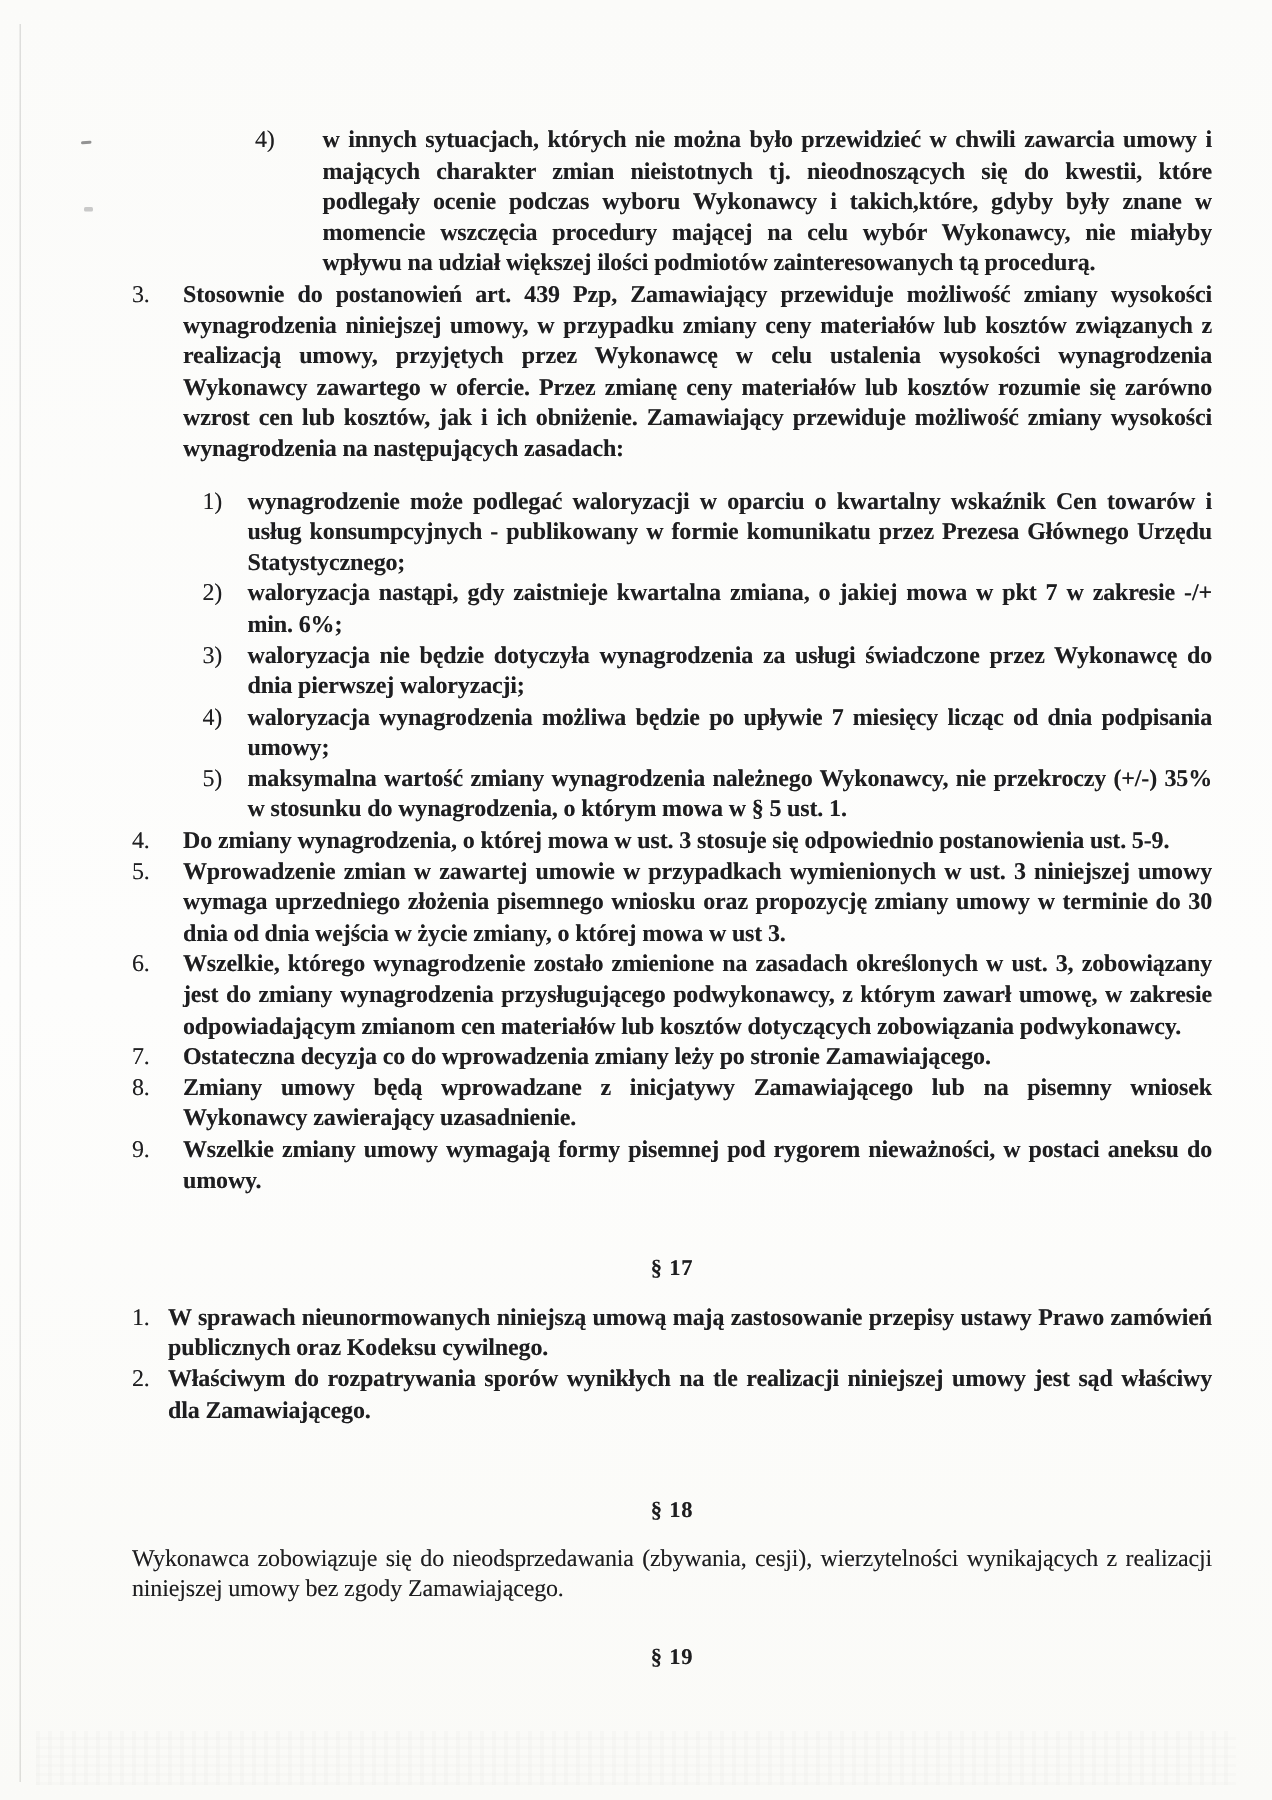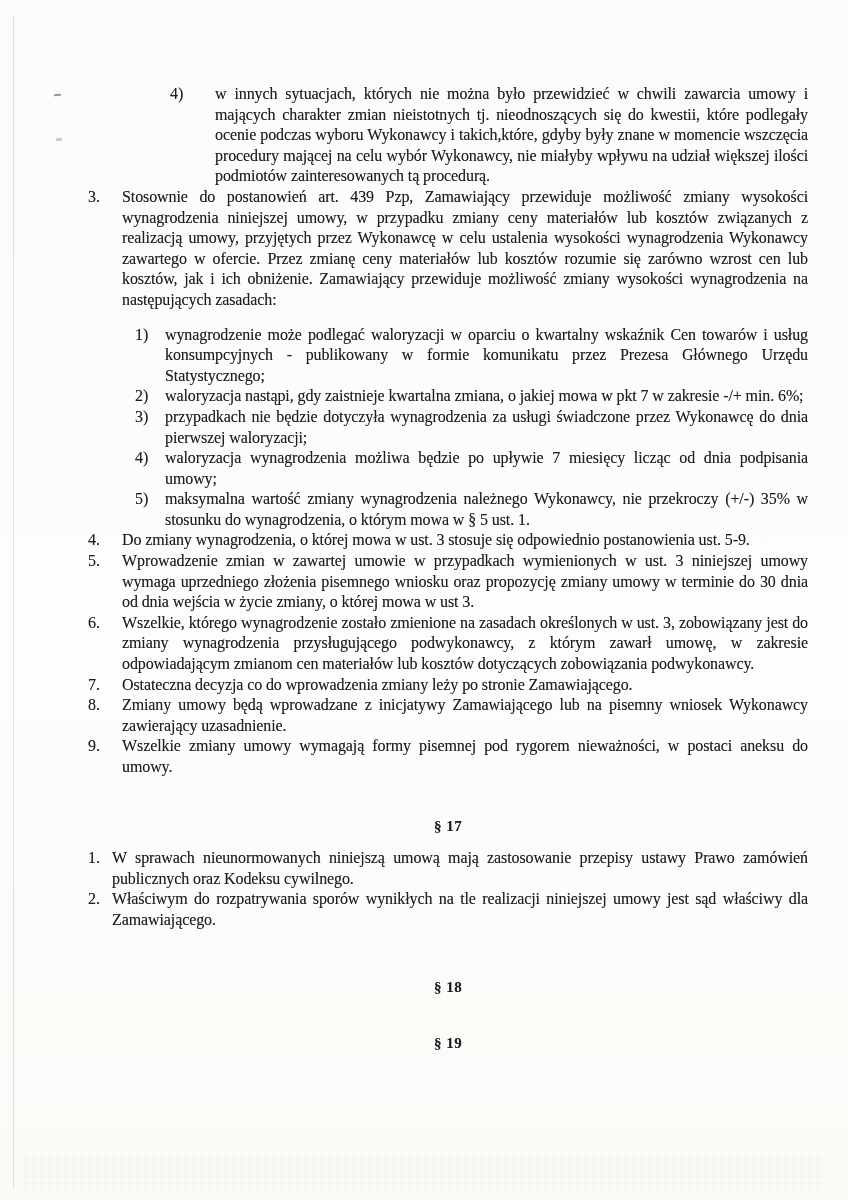--- a/index.html
+++ b/index.html
@@ -27,34 +27,34 @@
   .content {
     position: absolute; left: 88px; top: 84px; width: 720px;
     font-size: 16px; line-height: 20.6px;
     color: #1e1e20;
     letter-spacing: -0.1px;
     text-shadow: 0 0 0.4px rgba(20,20,20,0.45);
   }
   .content p { margin: 0; }
   .li { display: flex; align-items: flex-start; }
   .li .marker { flex: 0 0 34px; white-space: nowrap; }
-  .li .text { flex: 1; text-align: justify; }
+  .li .text { flex: 1; text-align: justify; font-weight: bold; }
   .li.deep { margin-left: 82px; }
   .li.deep .marker { flex-basis: 45px; }
   .li.sub { margin-left: 47px; }
   .li.sub .marker { flex-basis: 30px; }
   .li.tight .marker { flex-basis: 24px; }
   .gap-sm { height: 14px; }
   .section-heading {
     text-align: center; font-weight: bold; font-size: 15px;
     letter-spacing: 0.5px;
     margin: 38px 0 12px 0;
   }
   .section-heading.h18 { margin-top: 46px; }
-  .section-heading.h19 { margin-top: 36px; }
+  .section-heading.h19 { margin-top: 24px; }
   .body-par { text-align: justify; }
 </style>
 </head>
 <body>
 
 <div class="page">
   <div class="edge-line"></div>
   <div class="mark mark1"></div>
   <div class="mark mark2"></div>
   <div class="noise-band"></div>
@@ -76,21 +76,21 @@
     <div class="li sub">
       <span class="marker">1)</span>
       <p class="text">wynagrodzenie może podlegać waloryzacji w oparciu o kwartalny wskaźnik Cen towarów i usług konsumpcyjnych - publikowany w formie komunikatu przez Prezesa Głównego Urzędu Statystycznego;</p>
     </div>
     <div class="li sub">
       <span class="marker">2)</span>
       <p class="text">waloryzacja nastąpi, gdy zaistnieje kwartalna zmiana, o jakiej mowa w pkt 7 w zakresie -/+ min. 6%;</p>
     </div>
     <div class="li sub">
       <span class="marker">3)</span>
-      <p class="text">przypadkach nie będzie dotyczyła wynagrodzenia za usługi świadczone przez Wykonawcę do dnia pierwszej waloryzacji;</p>
+      <p class="text">waloryzacja nie będzie dotyczyła wynagrodzenia za usługi świadczone przez Wykonawcę do dnia pierwszej waloryzacji;</p>
     </div>
     <div class="li sub">
       <span class="marker">4)</span>
       <p class="text">waloryzacja wynagrodzenia możliwa będzie po upływie 7 miesięcy licząc od dnia podpisania umowy;</p>
     </div>
     <div class="li sub">
       <span class="marker">5)</span>
       <p class="text">maksymalna wartość zmiany wynagrodzenia należnego Wykonawcy, nie przekroczy (+/-) 35% w stosunku do wynagrodzenia, o którym mowa w § 5 ust. 1.</p>
     </div>
 
@@ -123,17 +123,18 @@
     <div class="li tight">
       <span class="marker">1.</span>
       <p class="text">W sprawach nieunormowanych niniejszą umową mają zastosowanie przepisy ustawy Prawo zamówień publicznych oraz Kodeksu cywilnego.</p>
     </div>
     <div class="li tight">
       <span class="marker">2.</span>
       <p class="text">Właściwym do rozpatrywania sporów wynikłych na tle realizacji niniejszej umowy jest sąd właściwy dla Zamawiającego.</p>
     </div>
 
     <div class="section-heading h18">§ 18</div>
+    <p class="body-par">Wykonawca zobowiązuje się do nieodsprzedawania (zbywania, cesji), wierzytelności wynikających z realizacji niniejszej umowy bez zgody Zamawiającego.</p>
 
     <div class="section-heading h19">§ 19</div>
 
   </div>
 </div>
 
 </body></html>

